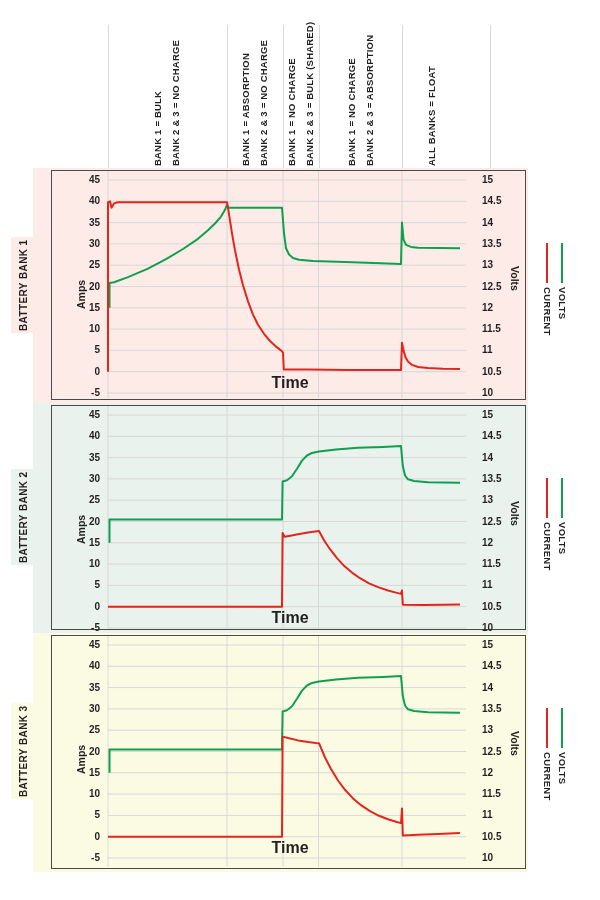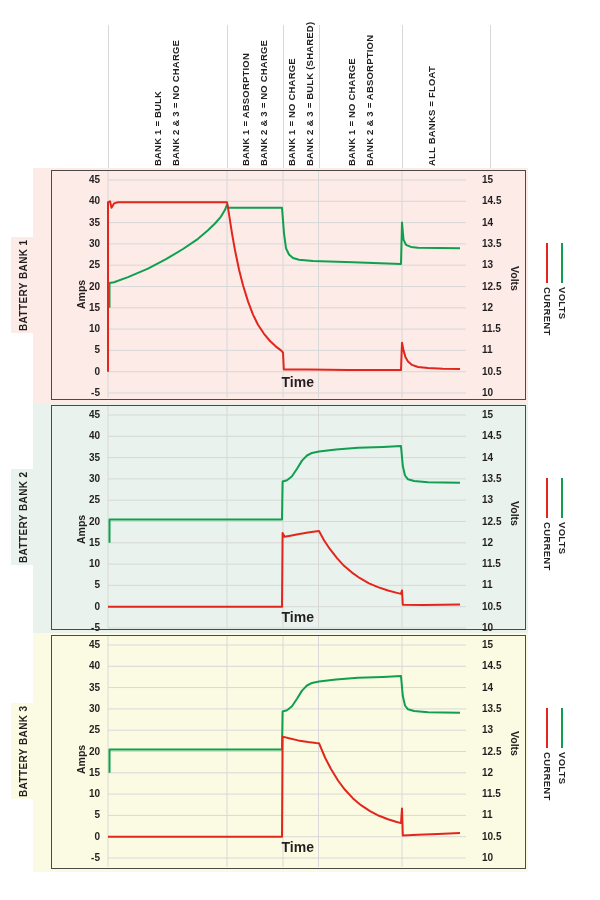--- a/index.html
+++ b/index.html
@@ -17,22 +17,22 @@
   .pbg{position:absolute;left:33px;width:495px;top:0;bottom:0;background:var(--bg)}
   .pborder{position:absolute;left:51px;width:473px;top:2px;bottom:3px;border:1px solid #4a4a4b}
   .ptitle{position:absolute;left:11px;transform:rotate(-90deg);transform-origin:0 0;
           font-size:10px;font-weight:700;letter-spacing:.4px;white-space:nowrap;
           background:var(--bg);padding:7px 2px;z-index:2;line-height:11px}
   .p0 .ptitle{top:165px}.p1 .ptitle{top:162px}.p2 .ptitle{top:166px}
   .amps-label{position:absolute;left:75px;top:141px;transform:rotate(-90deg);transform-origin:0 0;
           font-size:10.5px;font-weight:700;white-space:nowrap}
   .volts-label{position:absolute;left:521px;top:98px;transform:rotate(90deg);transform-origin:0 0;
           font-size:10.5px;font-weight:700;white-space:nowrap}
-  .time-label{position:absolute;left:266px;width:48px;top:206px;text-align:right;
-          font-size:14px;font-weight:700}
+  .time-label{position:absolute;left:266px;width:48px;top:206px;text-align:center;
+          font-size:16px;font-weight:700}
   .ltick{position:absolute;left:58px;width:42px;text-align:right;font-size:10px;font-weight:700;line-height:12px}
   .rtick{position:absolute;left:482px;width:40px;text-align:left;font-size:10px;font-weight:700;line-height:12px}
   .plot{position:absolute;left:0;top:0}
 
   
   .lswatch{position:absolute;width:2px;height:40px;top:75px}
   .lswatch.red{left:546px;background:var(--red)}
   .lswatch.green{left:561px;background:var(--green)}
   .ltxt{position:absolute;top:119px;transform:rotate(90deg);transform-origin:0 0;
         font-size:9.5px;font-weight:700;letter-spacing:.3px;white-space:nowrap;line-height:12px}

